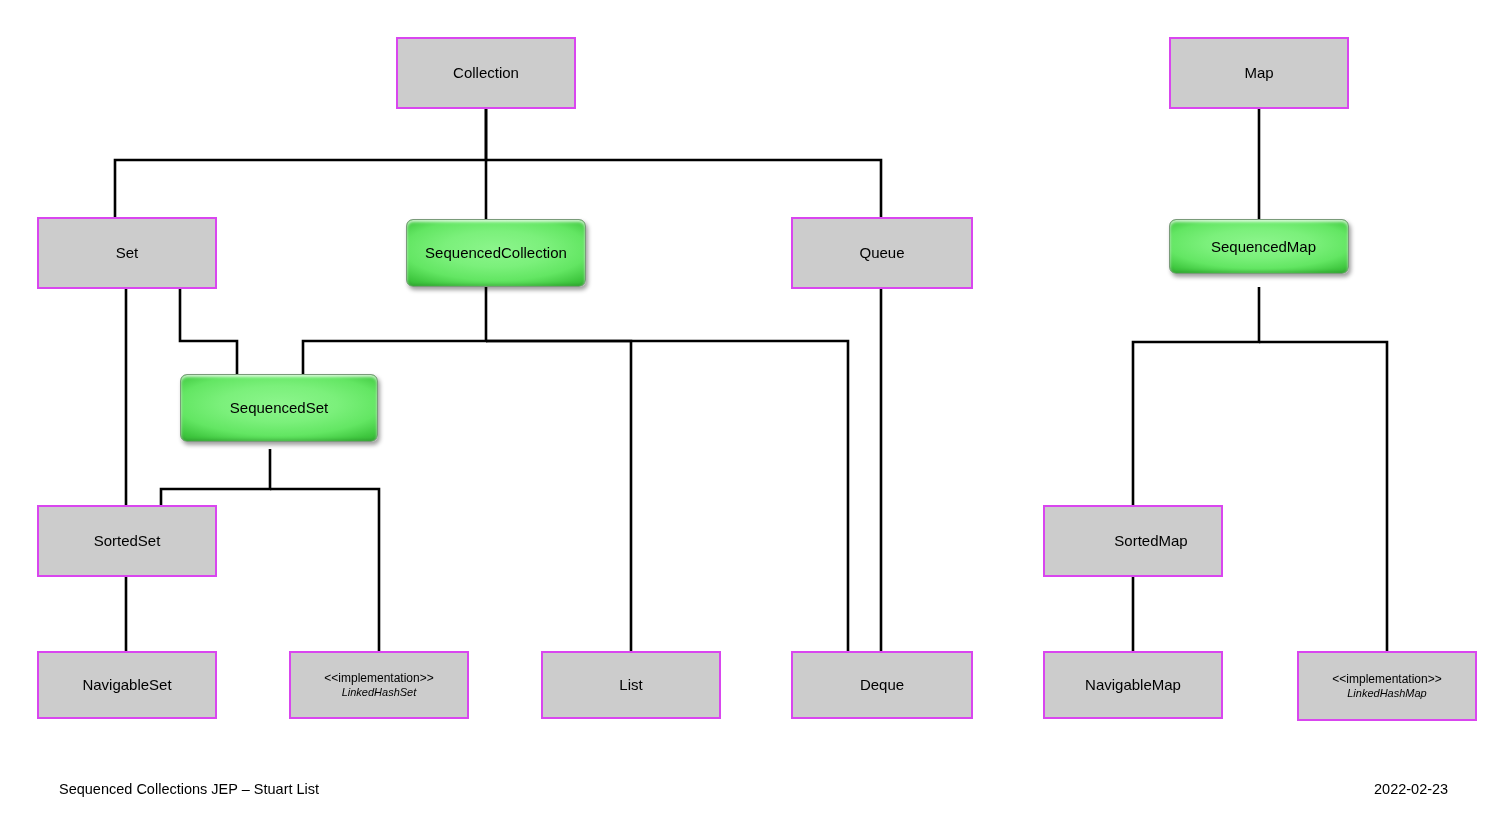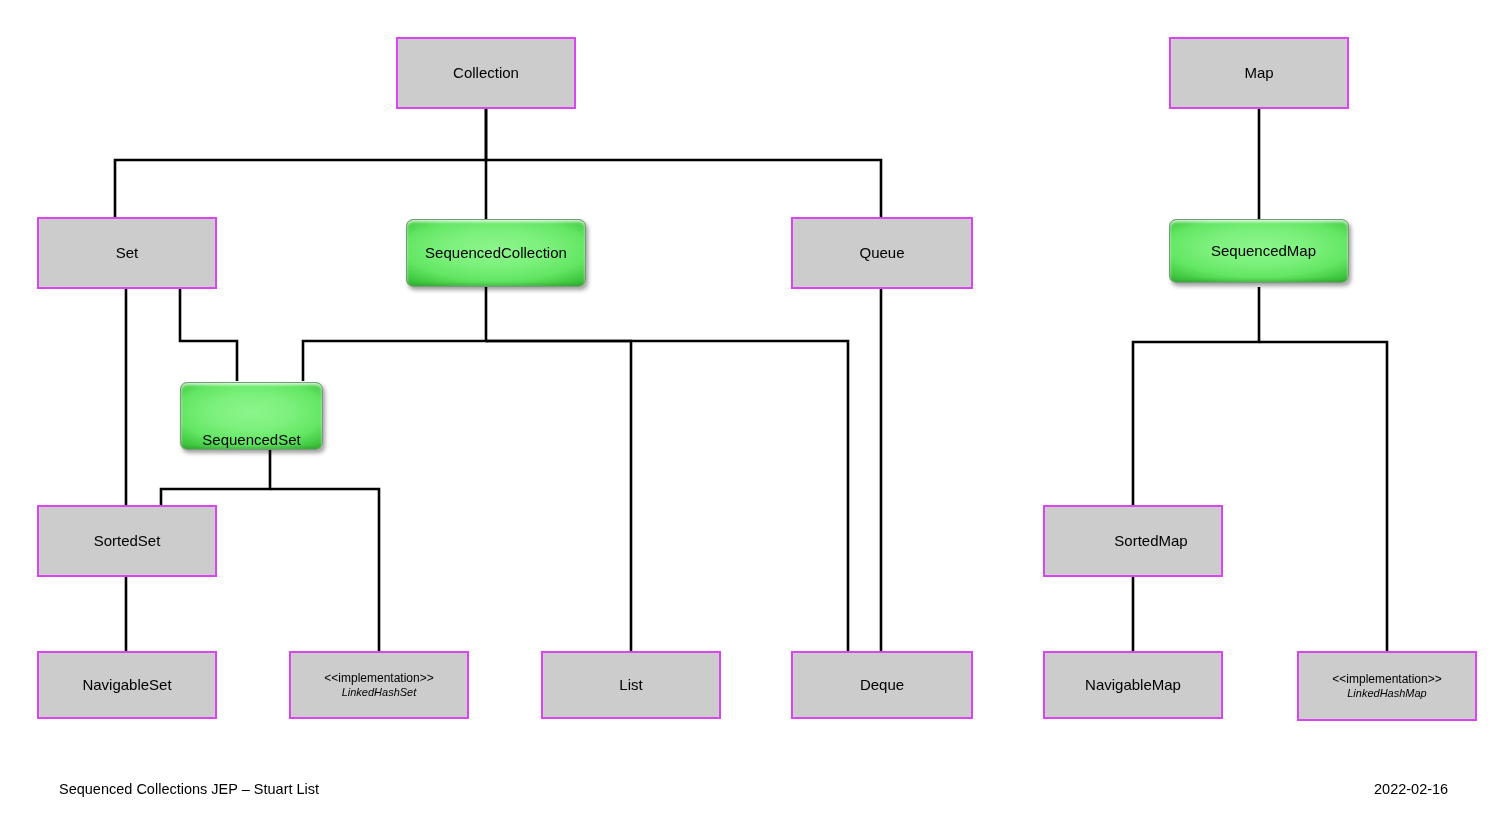--- a/index.html
+++ b/index.html
@@ -108,24 +108,24 @@
       </div>
       <div class="node plain" style="left: 37px; top: 217px; width: 180px; height: 72px;">
         <span>Set</span>
       </div>
       <div class="node highlight" style="left: 406px; top: 219px; width: 180px; height: 68px;">
         <span>SequencedCollection</span>
       </div>
       <div class="node plain" style="left: 791px; top: 217px; width: 182px; height: 72px;">
         <span>Queue</span>
       </div>
-      <div class="node highlight" style="left: 1169px; top: 219px; width: 180px; height: 64px; padding-left: 9px;">
+      <div class="node highlight" style="left: 1169px; top: 219px; width: 180px; height: 55px; padding-left: 9px;">
         <span>SequencedMap</span>
       </div>
-      <div class="node highlight" style="left: 180px; top: 382px; width: 143px; height: 68px; justify-content: flex-end;">
+      <div class="node highlight" style="left: 180px; top: 374px; width: 198px; height: 68px;">
         <span>SequencedSet</span>
       </div>
       <div class="node plain" style="left: 37px; top: 505px; width: 180px; height: 72px;">
         <span>SortedSet</span>
       </div>
       <div class="node plain" style="left: 1043px; top: 505px; width: 180px; height: 72px; padding-left: 36px;">
         <span>SortedMap</span>
       </div>
       <div class="node plain" style="left: 37px; top: 651px; width: 180px; height: 68px;">
         <span>NavigableSet</span>
@@ -144,15 +144,15 @@
         <span>NavigableMap</span>
       </div>
       <div class="node plain" style="left: 1297px; top: 651px; width: 180px; height: 70px;">
         <span class="stereotype">&lt;&lt;implementation&gt;&gt;</span>
         <span class="italic-name">LinkedHashMap</span>
       </div>
     </div>
 
   <div class="footer-text" id="footer-left">Sequenced Collections JEP – Stuart List</div>
 
-  <div class="footer-text" id="footer-right">2022-02-16</div>
+  <div class="footer-text" id="footer-right">2022-02-23</div>
 
 </div>
 
 </body></html>

